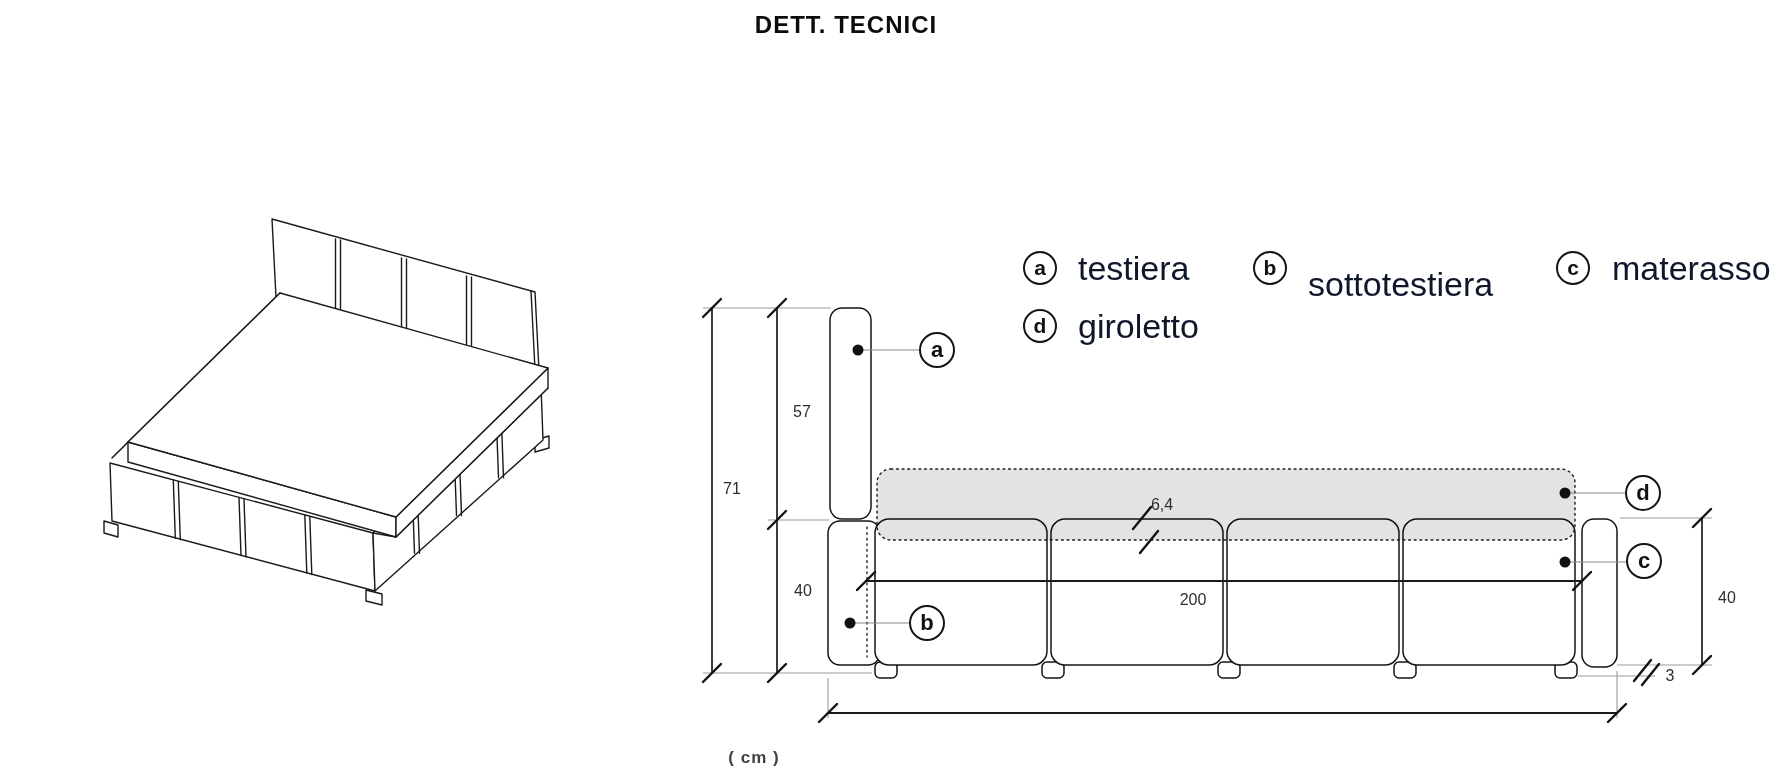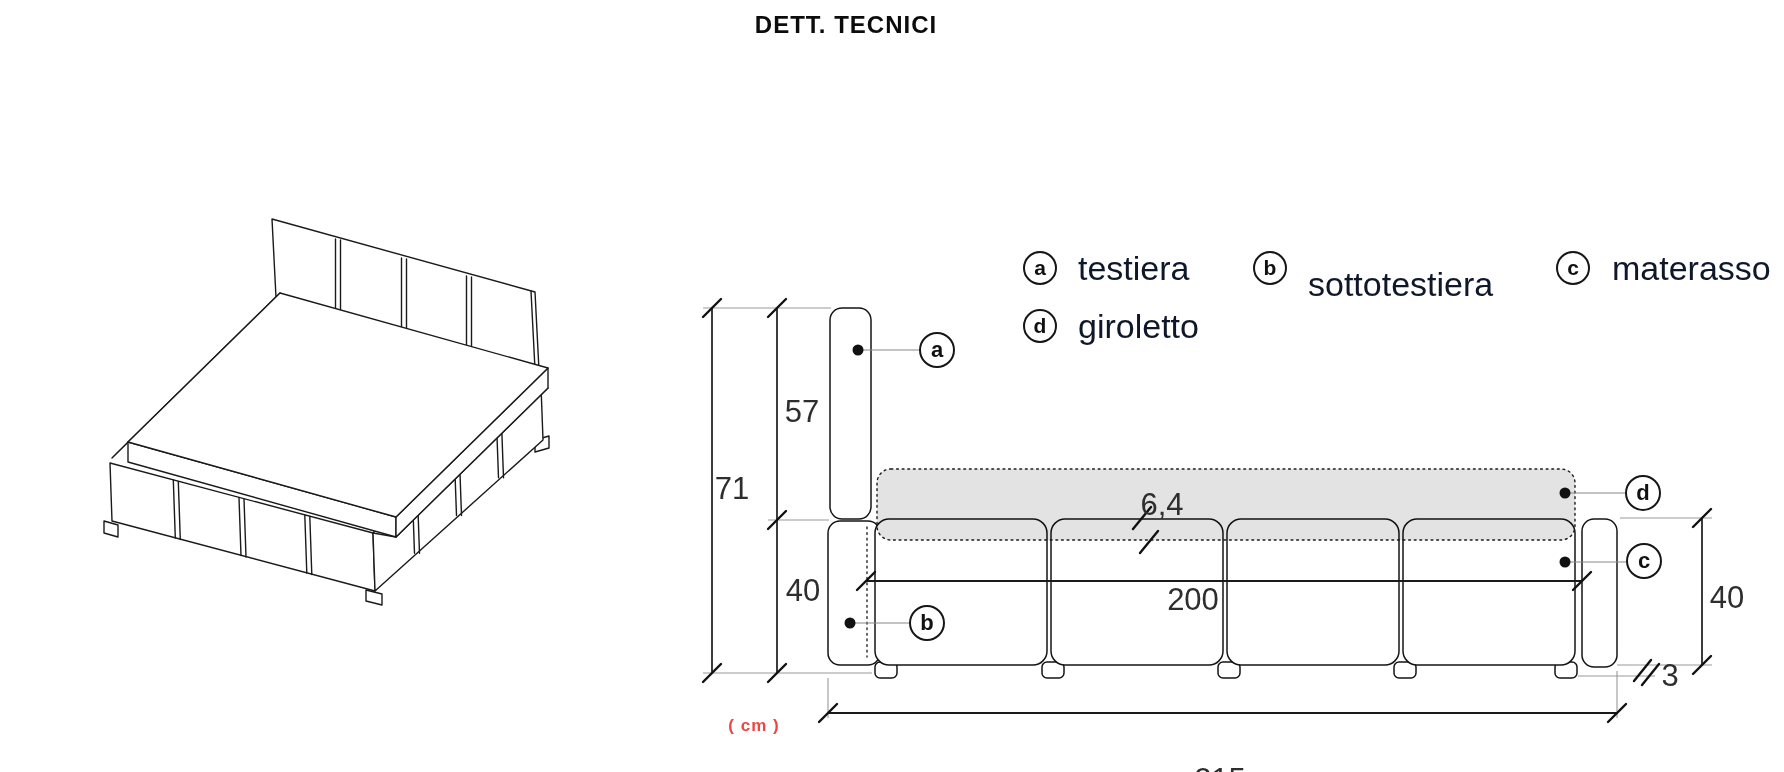--- a/index.html
+++ b/index.html
@@ -1,24 +1,24 @@
 <!DOCTYPE html>
 <html><head>
 <meta charset="utf-8">
 <style>
   html,body{margin:0;padding:0;background:#fff;}
   .page{position:relative;width:1784px;height:772px;background:#ffffff;overflow:hidden;
         font-family:"Liberation Sans",sans-serif;color:#141414;}
   svg.layer{position:absolute;left:0;top:0;}
   .title{position:absolute;transform:translate(-50%,0);font-size:24px;font-weight:bold;
          letter-spacing:1px;color:#0c0c0c;white-space:nowrap;}
-  .dim{position:absolute;transform:translate(-50%,-50%);font-size:31px;font-weight:300;
+  .dim{position:absolute;transform:translate(-50%,-50%);font-size:16px;font-weight:300;
        color:#2e2e2e;white-space:nowrap;letter-spacing:0px;text-align:center;}
   .units{position:absolute;transform:translate(-50%,-50%);font-size:17px;font-weight:bold;
-         color:#ef4444;white-space:nowrap;letter-spacing:1px;}
+         color:#404040;white-space:nowrap;letter-spacing:1px;margin-top:32px;}
   .circle{position:absolute;transform:translate(-50%,-50%);width:34px;height:34px;border-radius:50%;
           border:2px solid #161616;background:#fff;display:flex;align-items:center;justify-content:center;
           font-size:21px;font-weight:bold;color:#111;box-sizing:border-box;}
   .callout{width:36px;height:36px;font-size:22px;}
   .lg-label{position:absolute;transform:translate(0,-50%);font-size:34px;font-weight:500;
             color:#0f172a;white-space:nowrap;}
 </style>
 </head>
 <body>
 

